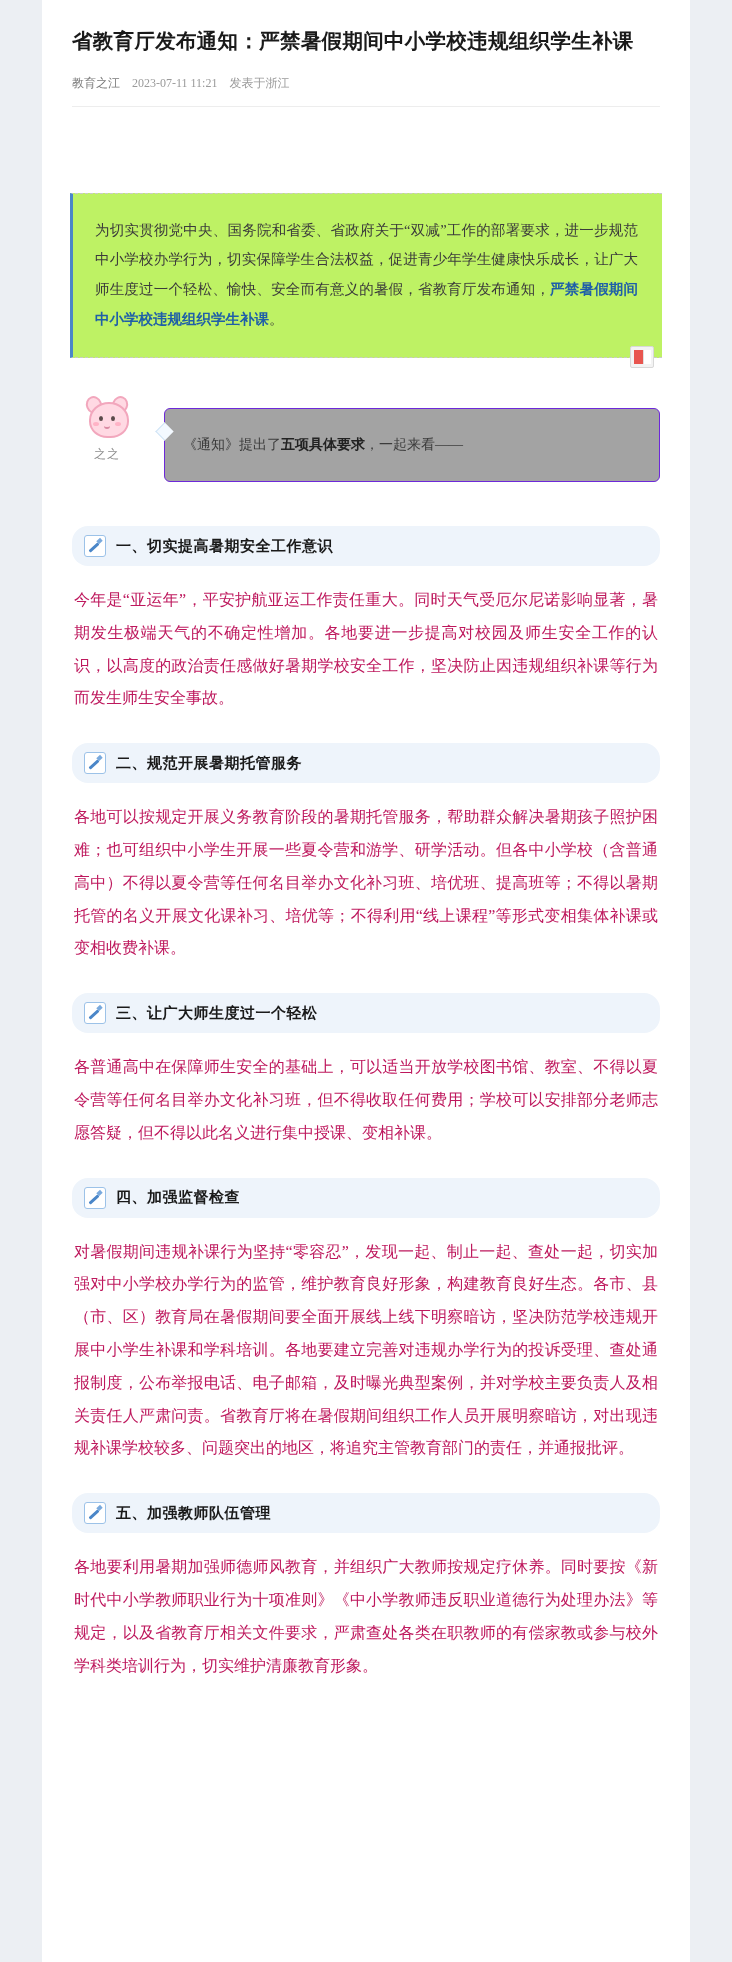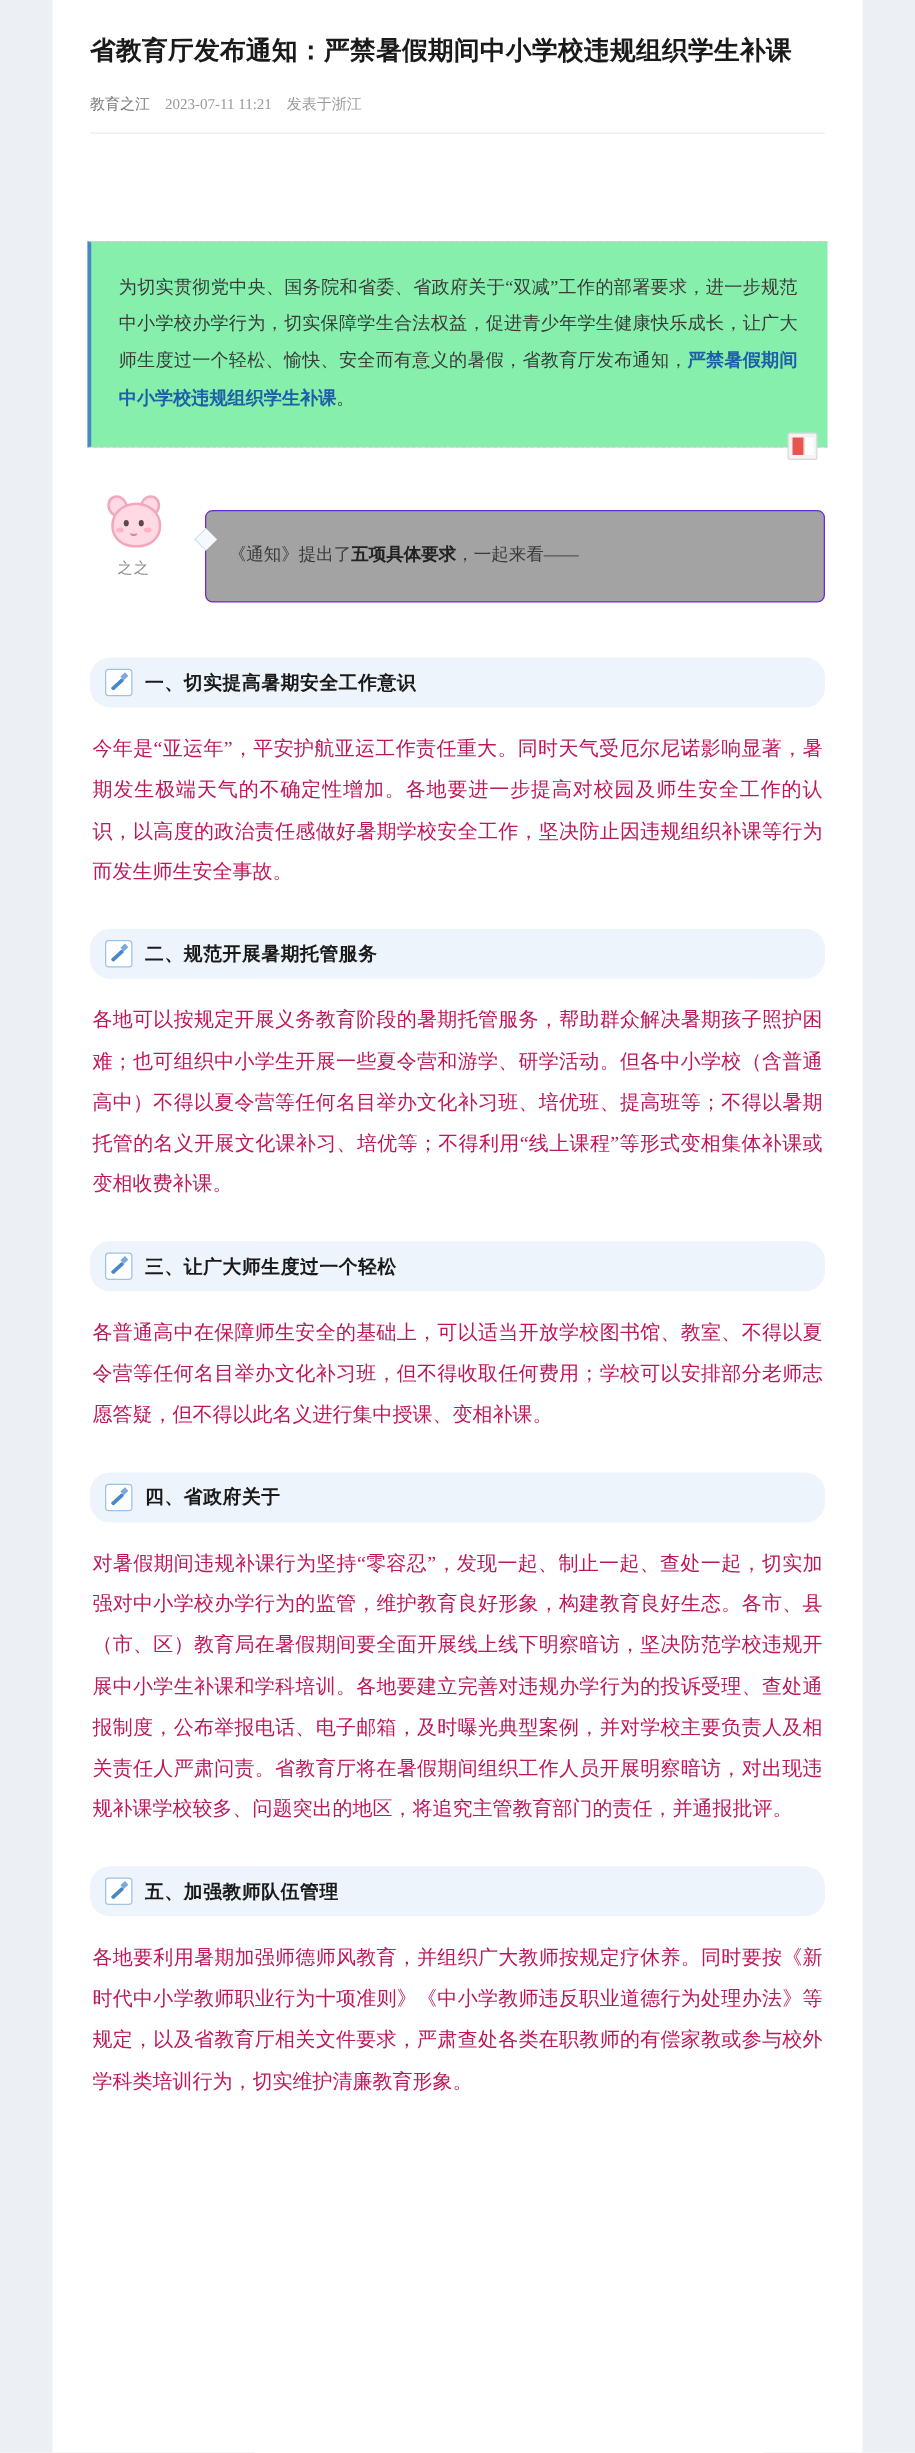--- a/index.html
+++ b/index.html
@@ -66,21 +66,21 @@
   }
   .intro {
     border-top: 1px dashed #c9c9c9;
     border-bottom: 1px dashed #c9c9c9;
     border-left: 3px solid #4a86c8;
     padding: 22px 24px 22px 22px;
     font-size: 14.5px;
     line-height: 2.05;
     color: #3b3b3b;
     text-align: justify;
-    background: #86efac;
+    background: #bef264;
   }
   .intro b {
     color: #1f5fa8;
     font-weight: bold;
   }
   .stamp-icon {
     position: absolute;
     right: 8px;
     bottom: -10px;
     width: 22px;
@@ -299,21 +299,21 @@
       <div class="sec-head">
         <span class="sec-icon"></span>
         <span class="sec-title">三、让广大师生度过一个轻松</span>
       </div>
       <div class="sec-body">各普通高中在保障师生安全的基础上，可以适当开放学校图书馆、教室、不得以夏令营等任何名目举办文化补习班，但不得收取任何费用；学校可以安排部分老师志愿答疑，但不得以此名义进行集中授课、变相补课。</div>
     </div>
 
     <div class="section">
       <div class="sec-head">
         <span class="sec-icon"></span>
-        <span class="sec-title">四、省政府关于</span>
+        <span class="sec-title">四、加强监督检查</span>
       </div>
       <div class="sec-body">对暑假期间违规补课行为坚持“零容忍”，发现一起、制止一起、查处一起，切实加强对中小学校办学行为的监管，维护教育良好形象，构建教育良好生态。各市、县（市、区）教育局在暑假期间要全面开展线上线下明察暗访，坚决防范学校违规开展中小学生补课和学科培训。各地要建立完善对违规办学行为的投诉受理、查处通报制度，公布举报电话、电子邮箱，及时曝光典型案例，并对学校主要负责人及相关责任人严肃问责。省教育厅将在暑假期间组织工作人员开展明察暗访，对出现违规补课学校较多、问题突出的地区，将追究主管教育部门的责任，并通报批评。</div>
     </div>
 
     <div class="section">
       <div class="sec-head">
         <span class="sec-icon"></span>
         <span class="sec-title">五、加强教师队伍管理</span>
       </div>
       <div class="sec-body">各地要利用暑期加强师德师风教育，并组织广大教师按规定疗休养。同时要按《新时代中小学教师职业行为十项准则》《中小学教师违反职业道德行为处理办法》等规定，以及省教育厅相关文件要求，严肃查处各类在职教师的有偿家教或参与校外学科类培训行为，切实维护清廉教育形象。</div>

